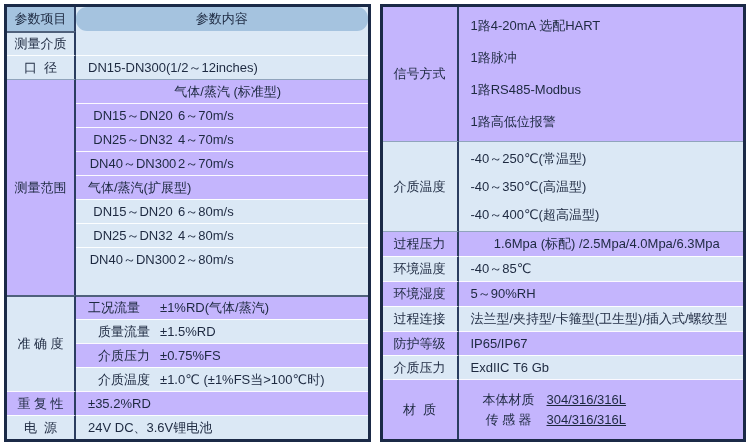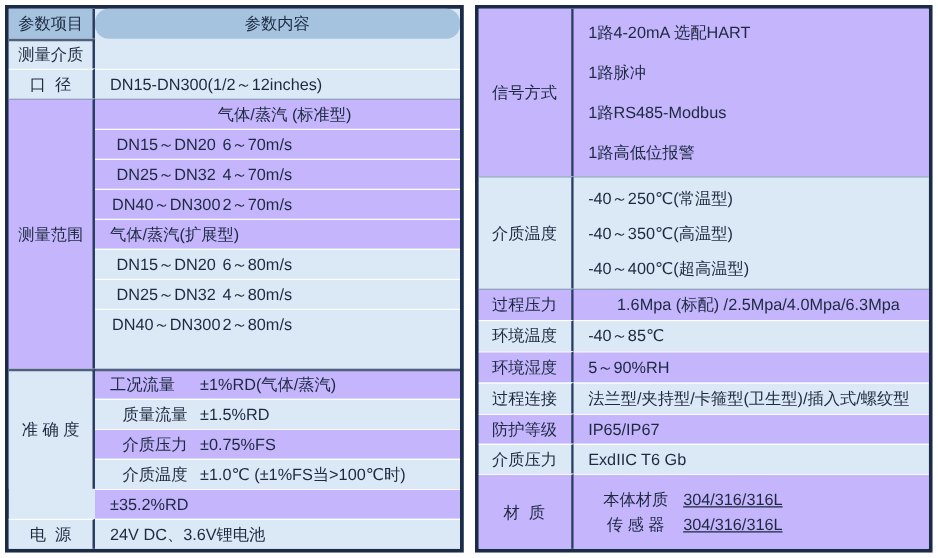--- a/index.html
+++ b/index.html
@@ -74,20 +74,21 @@
     <div class="cell cnt l bt-w" style="grid-row:9"><span class="k90">DN15～DN20</span><span>6～80m/s</span></div>
     <div class="cell cnt l bt-w" style="grid-row:10"><span class="k90">DN25～DN32</span><span>4～80m/s</span></div>
     <div class="cell cnt l bt-w" style="grid-row:11"><span class="k90">DN40～DN300</span><span>2～80m/s</span></div>
 
     <div class="cell lab l bt-d" style="grid-row:13 / span 4">准 确 度</div>
     <div class="cell cnt m bt-d" style="grid-row:13"><span class="k72">工况流量</span><span>±1%RD(气体/蒸汽)</span></div>
     <div class="cell cnt l bt-w" style="grid-row:14"><span class="k72">质量流量</span><span>±1.5%RD</span></div>
     <div class="cell cnt m bt-w" style="grid-row:15"><span class="k72">介质压力</span><span>±0.75%FS</span></div>
     <div class="cell cnt l bt-w" style="grid-row:16"><span class="k72">介质温度</span><span>±1.0℃ (±1%FS当&gt;100℃时)</span></div>
 
+    <div class="cell lab m bt-w" style="grid-row:17">重 复 性</div>
     <div class="cell cnt m bt-w" style="grid-row:17">±35.2%RD</div>
 
     <div class="cell lab l bt-w" style="grid-row:18">电  源</div>
     <div class="cell cnt l bt-w" style="grid-row:18">24V DC、3.6V锂电池</div>
   </div>
 
   <div class="tbl rt">
     <div class="cell lab m" style="grid-row:1">信号方式</div>
     <div class="cell cnt m col lh32" style="grid-row:1">
       <div>1路4-20mA 选配HART</div>

